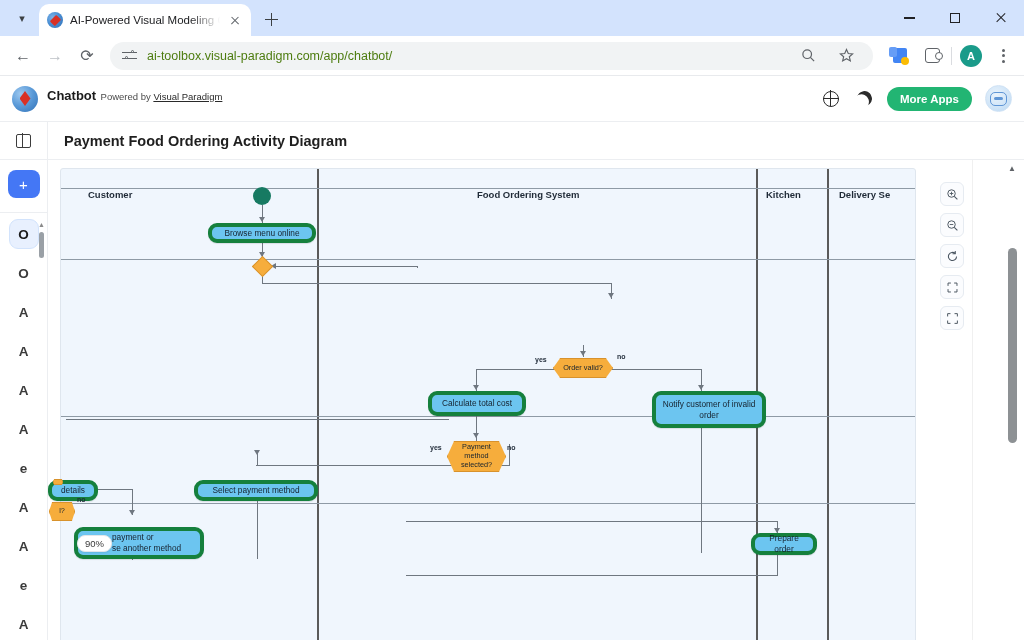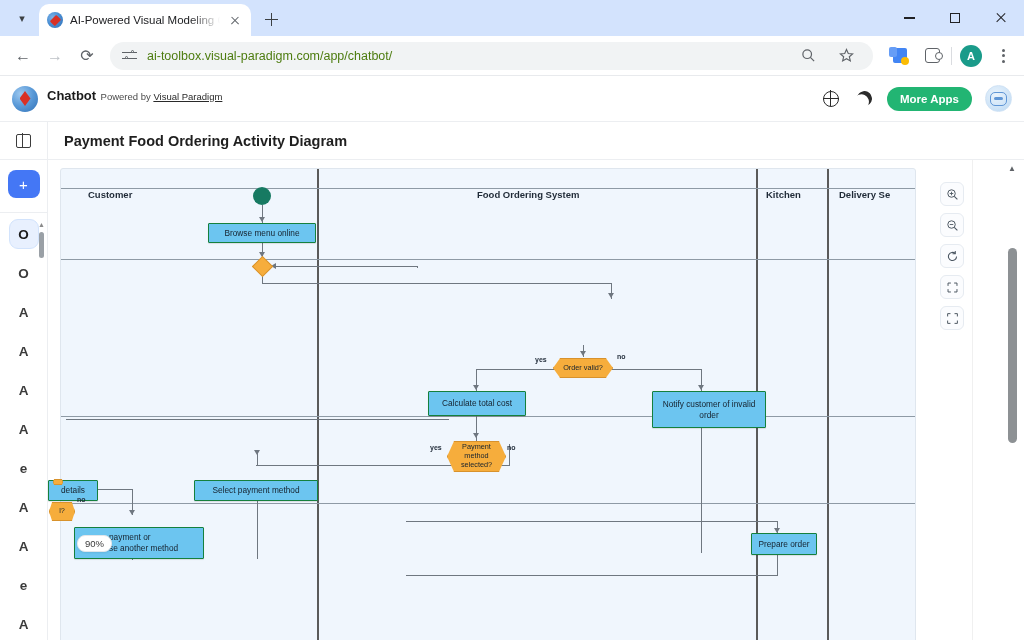--- a/index.html
+++ b/index.html
@@ -210,22 +210,22 @@
 
   
   .lane-div { position:absolute; top:0; bottom:0; width:1.6px; background:#5a5a5a; }
   .row-div  { position:absolute; left:0; right:0; height:1px; background:#8e9aa5; }
   .lane-label {
     position:absolute; top: 20px; font-size: 9.5px; font-weight:700; color:#1f2a37;
     white-space:nowrap; font-family: "Liberation Sans", sans-serif;
   }
 
   .node {
-    position:absolute; background:#6cc5f0; border:1px solid #15803d;
-    border-radius: 1px; color:#16222e; font-size: 8.3px; line-height: 1.28;
+    position:absolute; background:#6cc5f0; border:4px solid #15803d;
+    border-radius: 9px; color:#16222e; font-size: 8.3px; line-height: 1.28;
     display:flex; align-items:center; justify-content:center; text-align:center;
     padding: 3px 6px; box-shadow: 0 1px 1px rgba(0,0,0,.10);
   }
   .dnode {
     position:absolute; background:#f6ad3c; border:1px solid #d8922c;
     color:#16222e; font-size: 7.3px; line-height:1.2;
     display:flex;align-items:center;justify-content:center;text-align:center;
     clip-path: polygon(12% 0, 88% 0, 100% 50%, 88% 100%, 12% 100%, 0 50%);
     padding: 2px 4px;
   }

